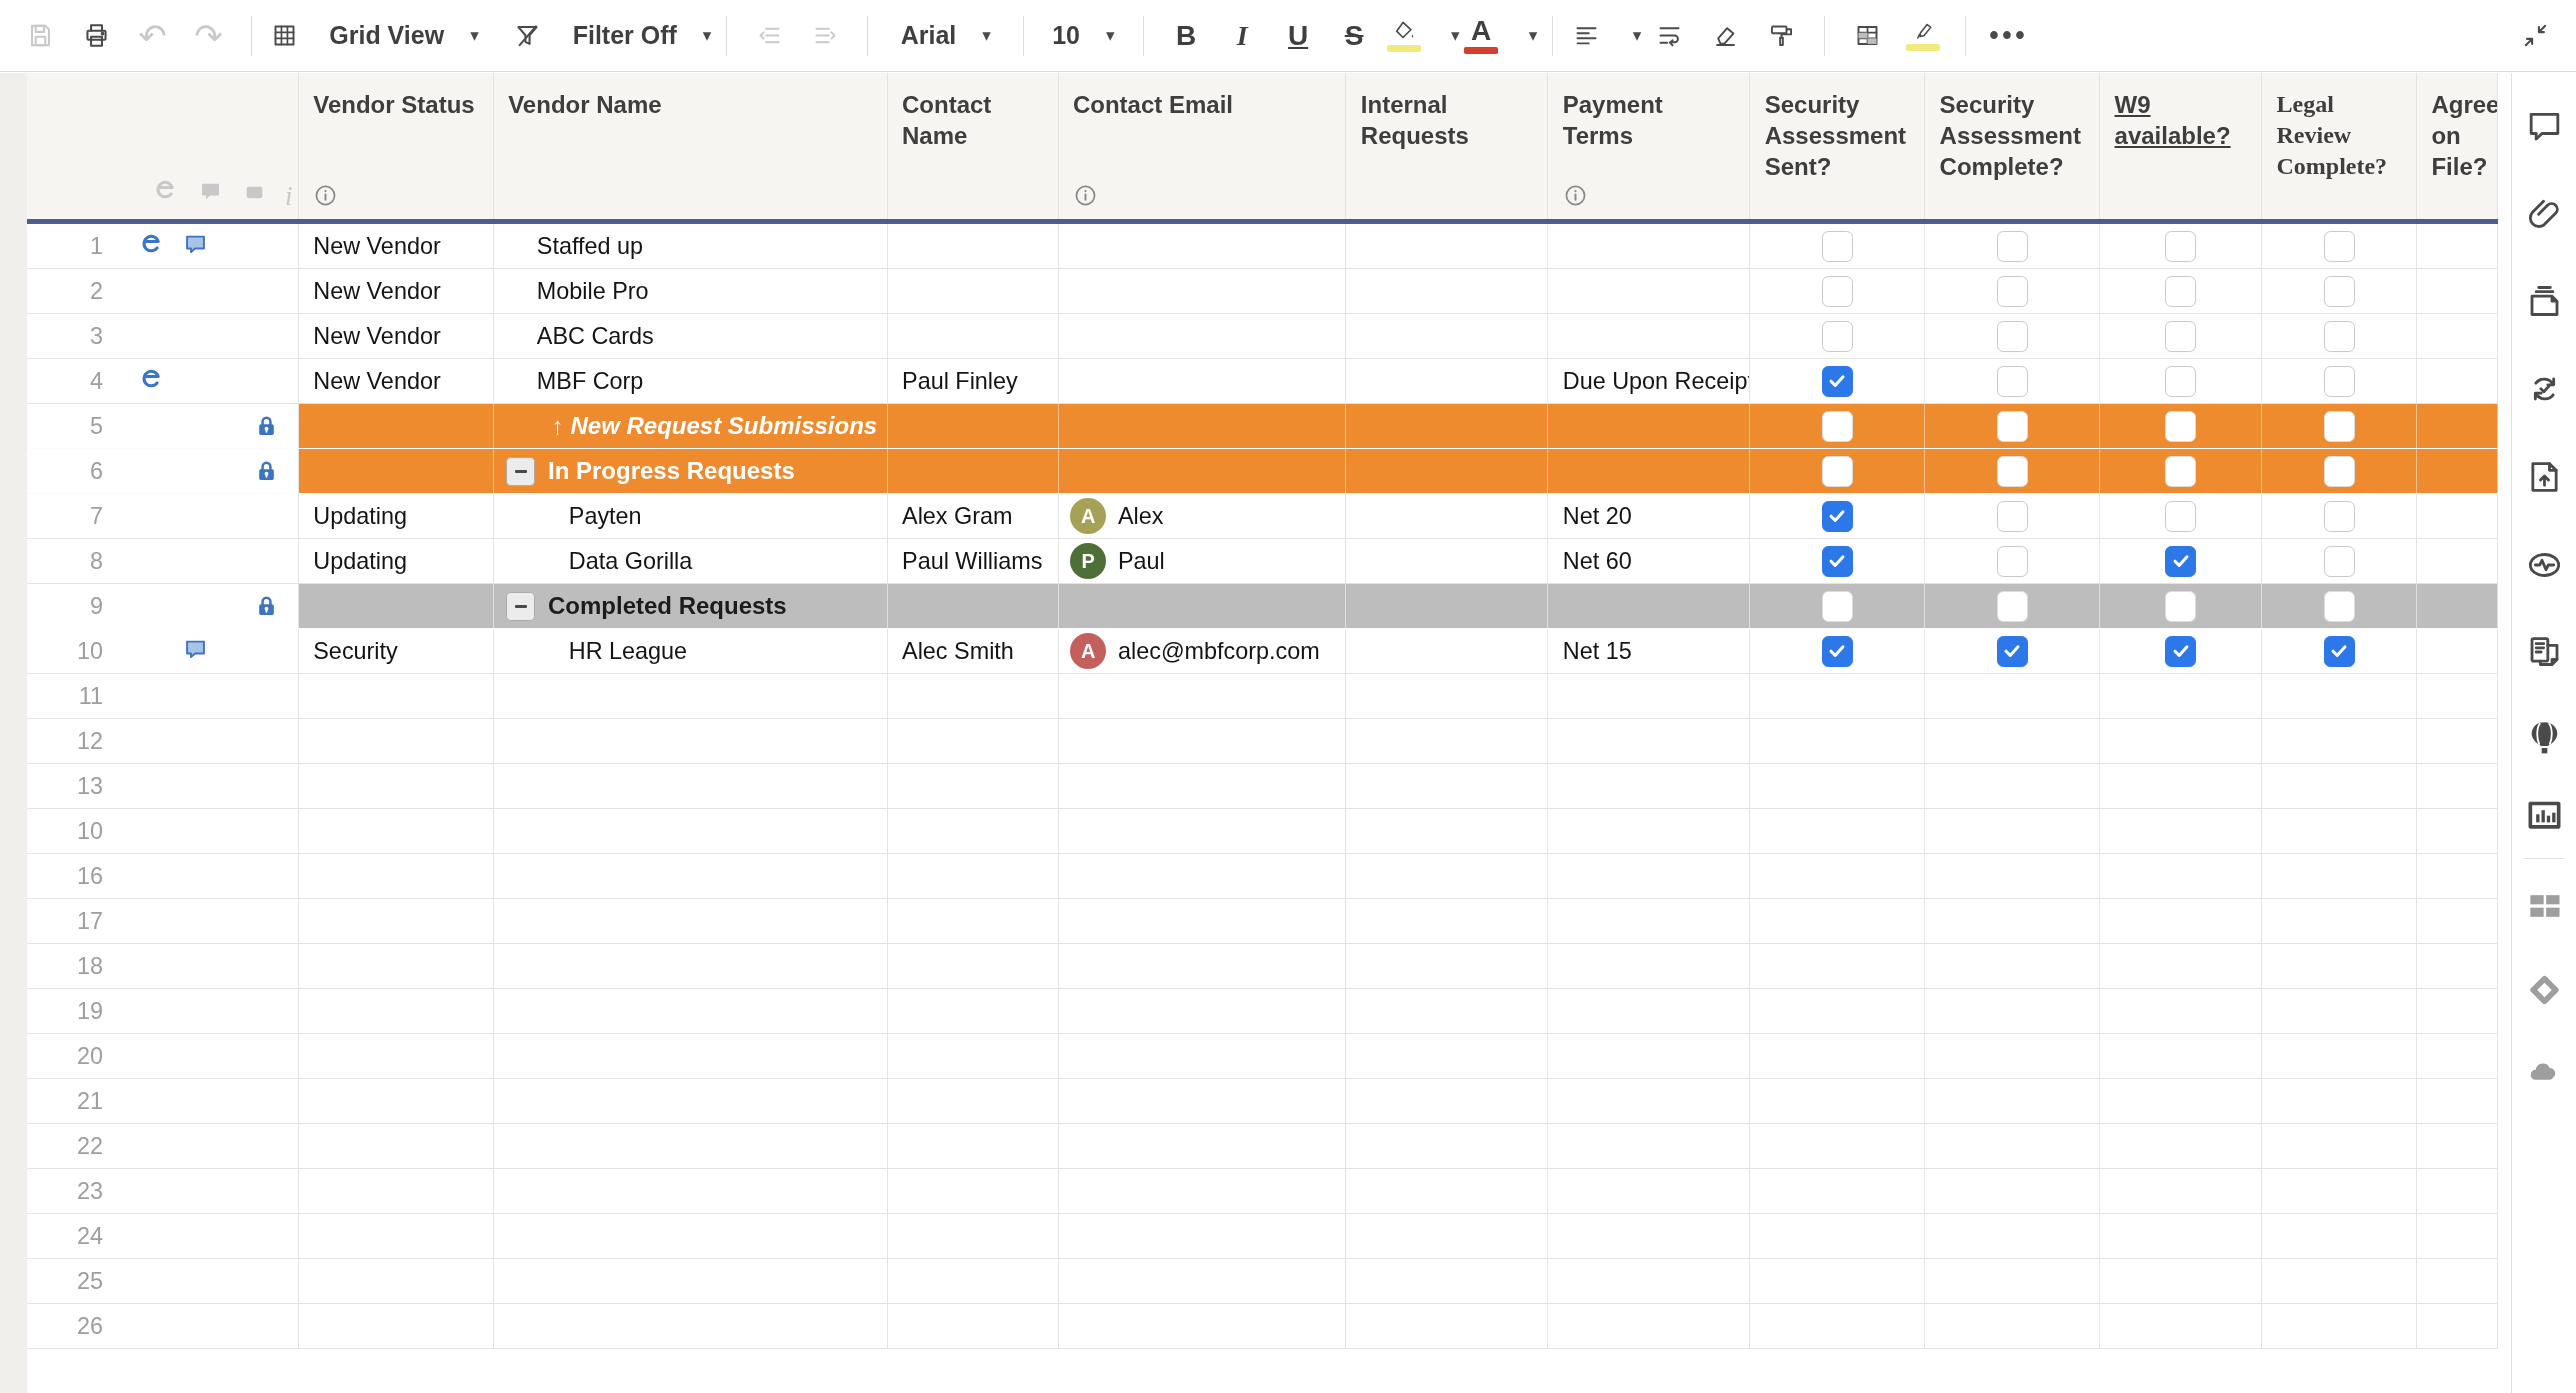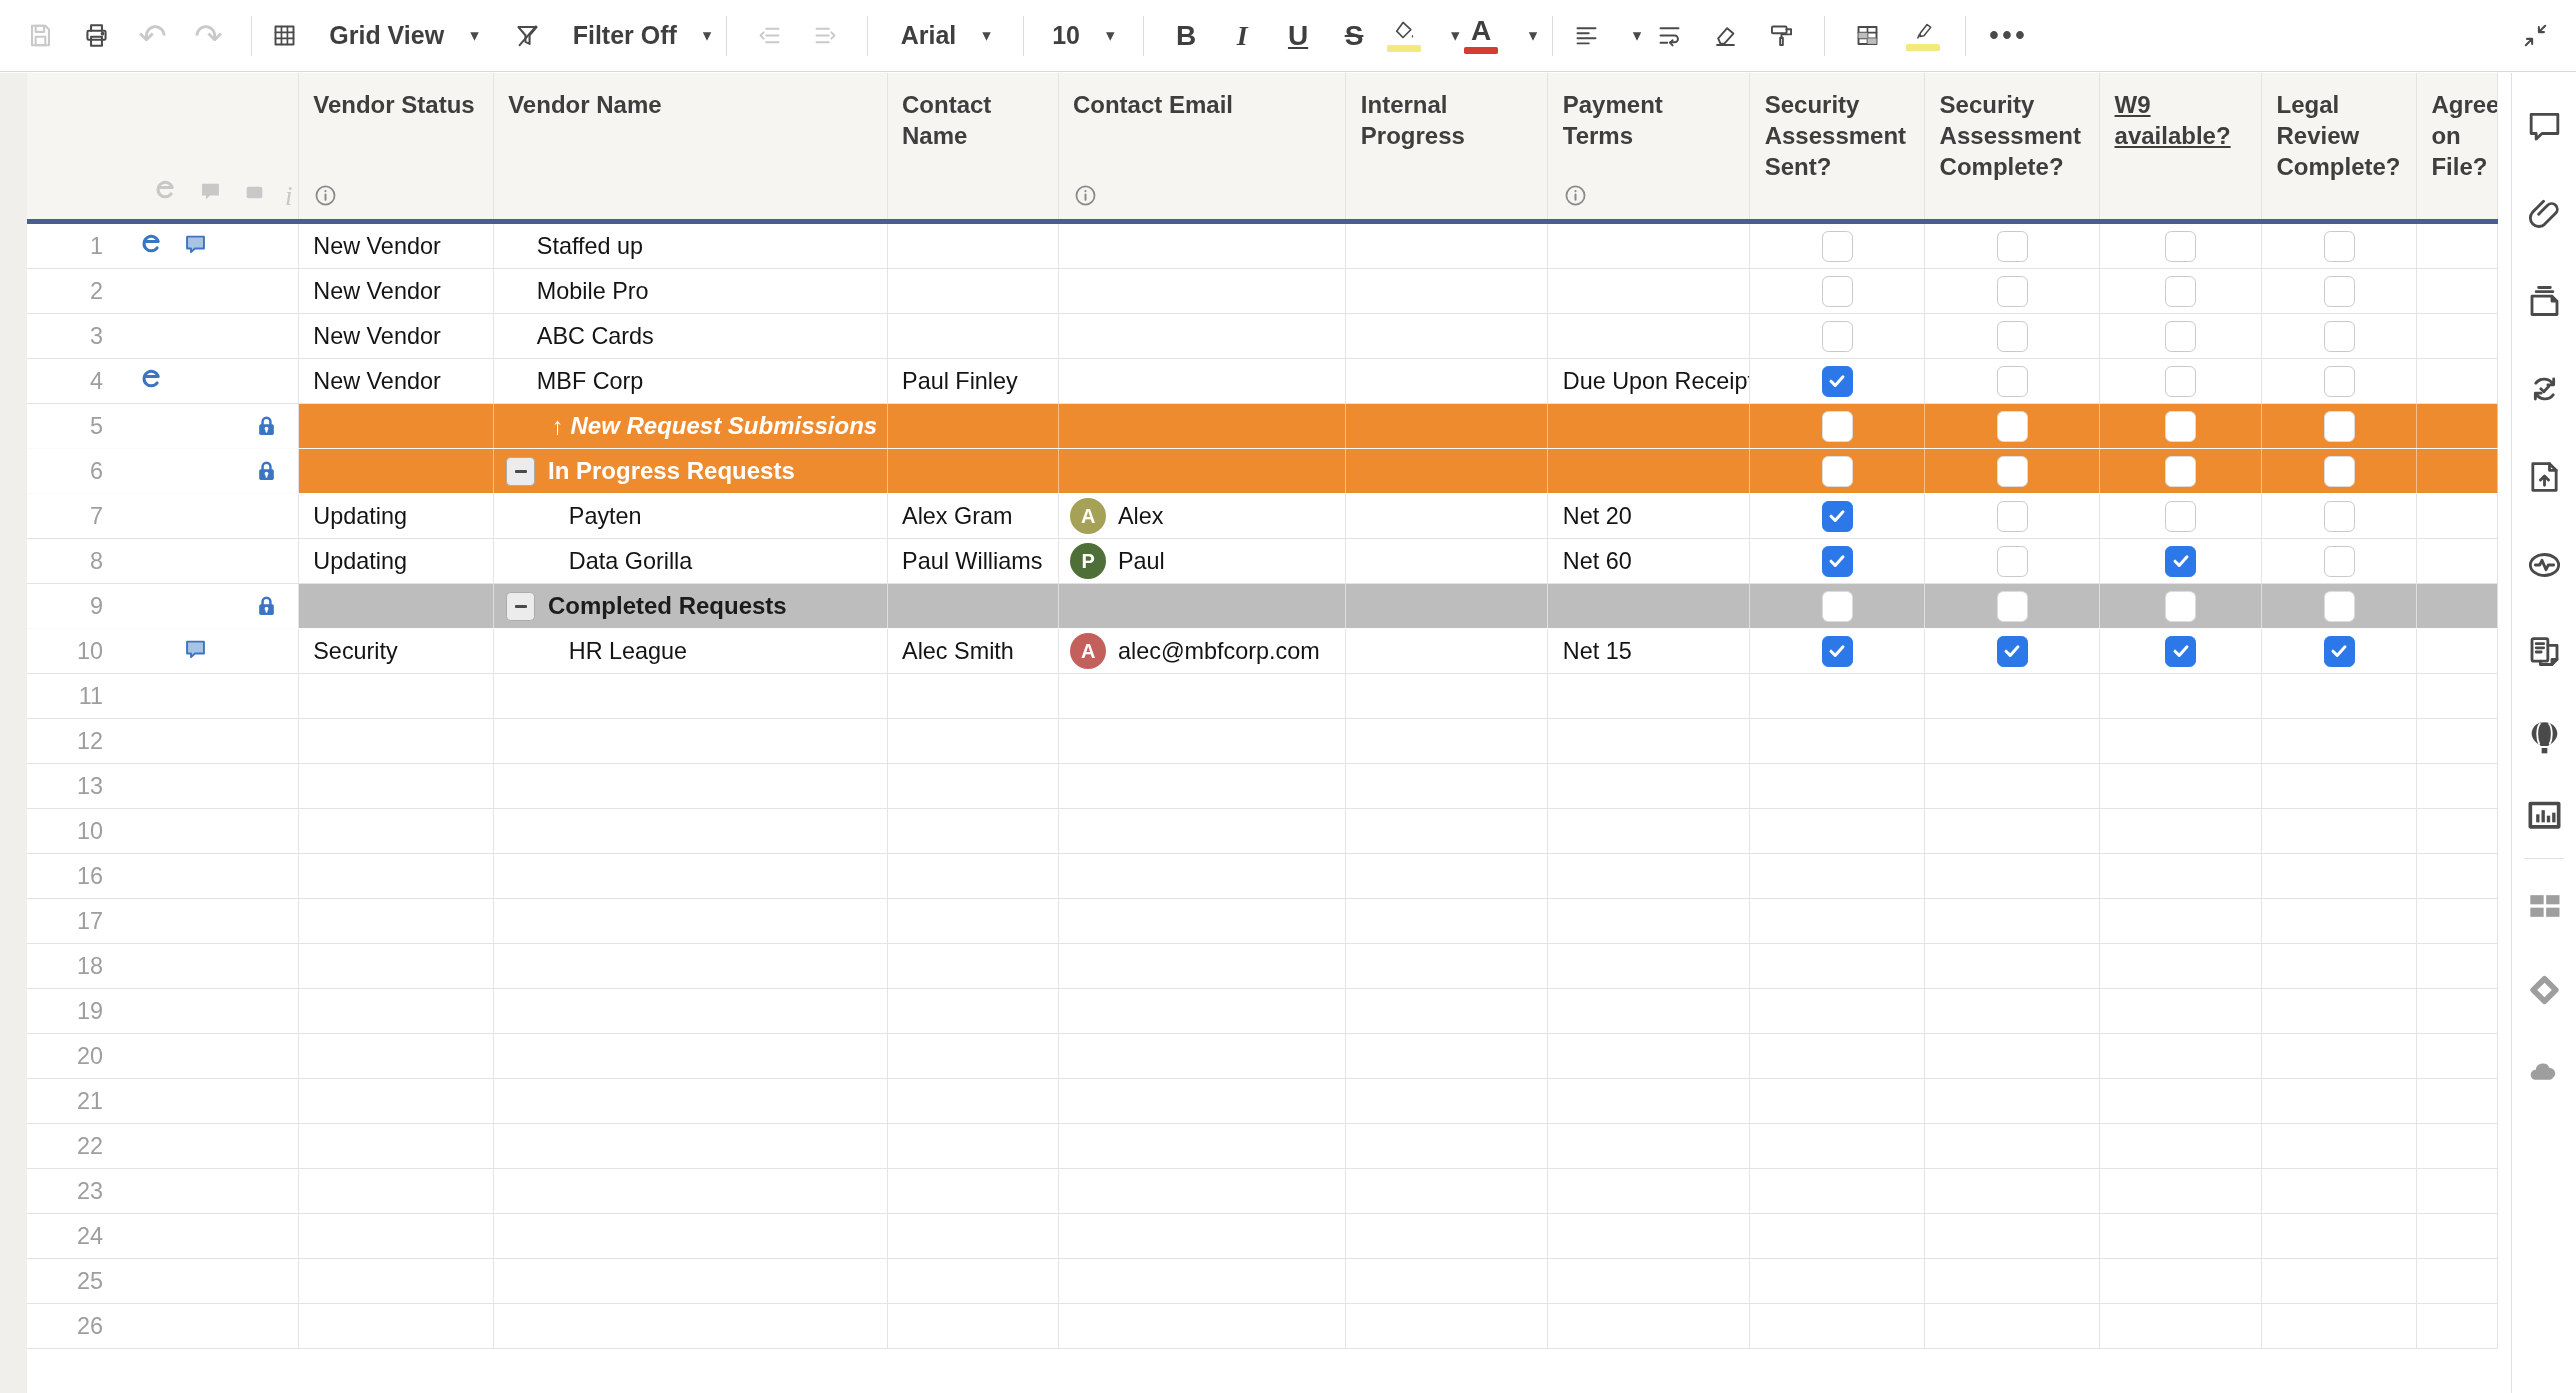--- a/index.html
+++ b/index.html
@@ -262,30 +262,30 @@
             <path d="M12 11v5" stroke-width="1.9"></path>
             <circle cx="12" cy="7.8" r="1" fill="currentColor" stroke="none"></circle>
           </svg></span></div>
       <div class="hcell" style="width: 394px; white-space: normal;"><span>Vendor Name</span></div>
       <div class="hcell" style="width: 171px; white-space: normal;"><span>Contact Name</span></div>
       <div class="hcell" style="width: 288px; white-space: normal;"><span>Contact Email</span><span class="info-ic"><svg width="25" height="25" viewBox="0 0 24 24" fill="none" stroke="currentColor" stroke-width="1.7" stroke-linecap="round" stroke-linejoin="round">
             <circle cx="12" cy="12" r="8.7"></circle>
             <path d="M12 11v5" stroke-width="1.9"></path>
             <circle cx="12" cy="7.8" r="1" fill="currentColor" stroke="none"></circle>
           </svg></span></div>
-      <div class="hcell" style="width: 202px; white-space: normal;"><span>Internal Progress</span></div>
+      <div class="hcell" style="width: 202px; white-space: normal;"><span>Internal Requests</span></div>
       <div class="hcell" style="width: 202px; white-space: normal;"><span>Payment Terms</span><span class="info-ic"><svg width="25" height="25" viewBox="0 0 24 24" fill="none" stroke="currentColor" stroke-width="1.7" stroke-linecap="round" stroke-linejoin="round">
             <circle cx="12" cy="12" r="8.7"></circle>
             <path d="M12 11v5" stroke-width="1.9"></path>
             <circle cx="12" cy="7.8" r="1" fill="currentColor" stroke="none"></circle>
           </svg></span></div>
       <div class="hcell" style="width: 175px; white-space: normal;"><span>Security Assessment Sent?</span></div>
       <div class="hcell" style="width: 175px; white-space: normal;"><span>Security Assessment Complete?</span></div>
       <div class="hcell" style="width: 162px; white-space: normal; text-decoration: underline;"><span>W9 available?</span></div>
-      <div class="hcell" style="width: 155px; white-space: normal;"><span>Legal Review Complete?</span></div>
+      <div class="hcell" style="width: 155px; white-space: normal; font-family: Liberation Serif, serif;"><span>Legal Review Complete?</span></div>
       <div class="hcell" style="width: 81px; white-space: normal;"><span>Agreement on File?</span></div>
     </div>
   <div class="blue-line"></div>
   <div class="rows" id="rows">
       <div class="row">
         <div class="gut">
           <span class="rnum">1</span>
           <span class="slot first">
             <span class="att-glyph"><svg width="29" height="29" viewBox="0 0 24 24" fill="none" stroke="currentColor" stroke-width="1.7" stroke-linecap="round" stroke-linejoin="round">
                 <path d="M17.5 14.8a6 6 0 1 1 .9-5.3H7.8" stroke-width="2.5"></path>

